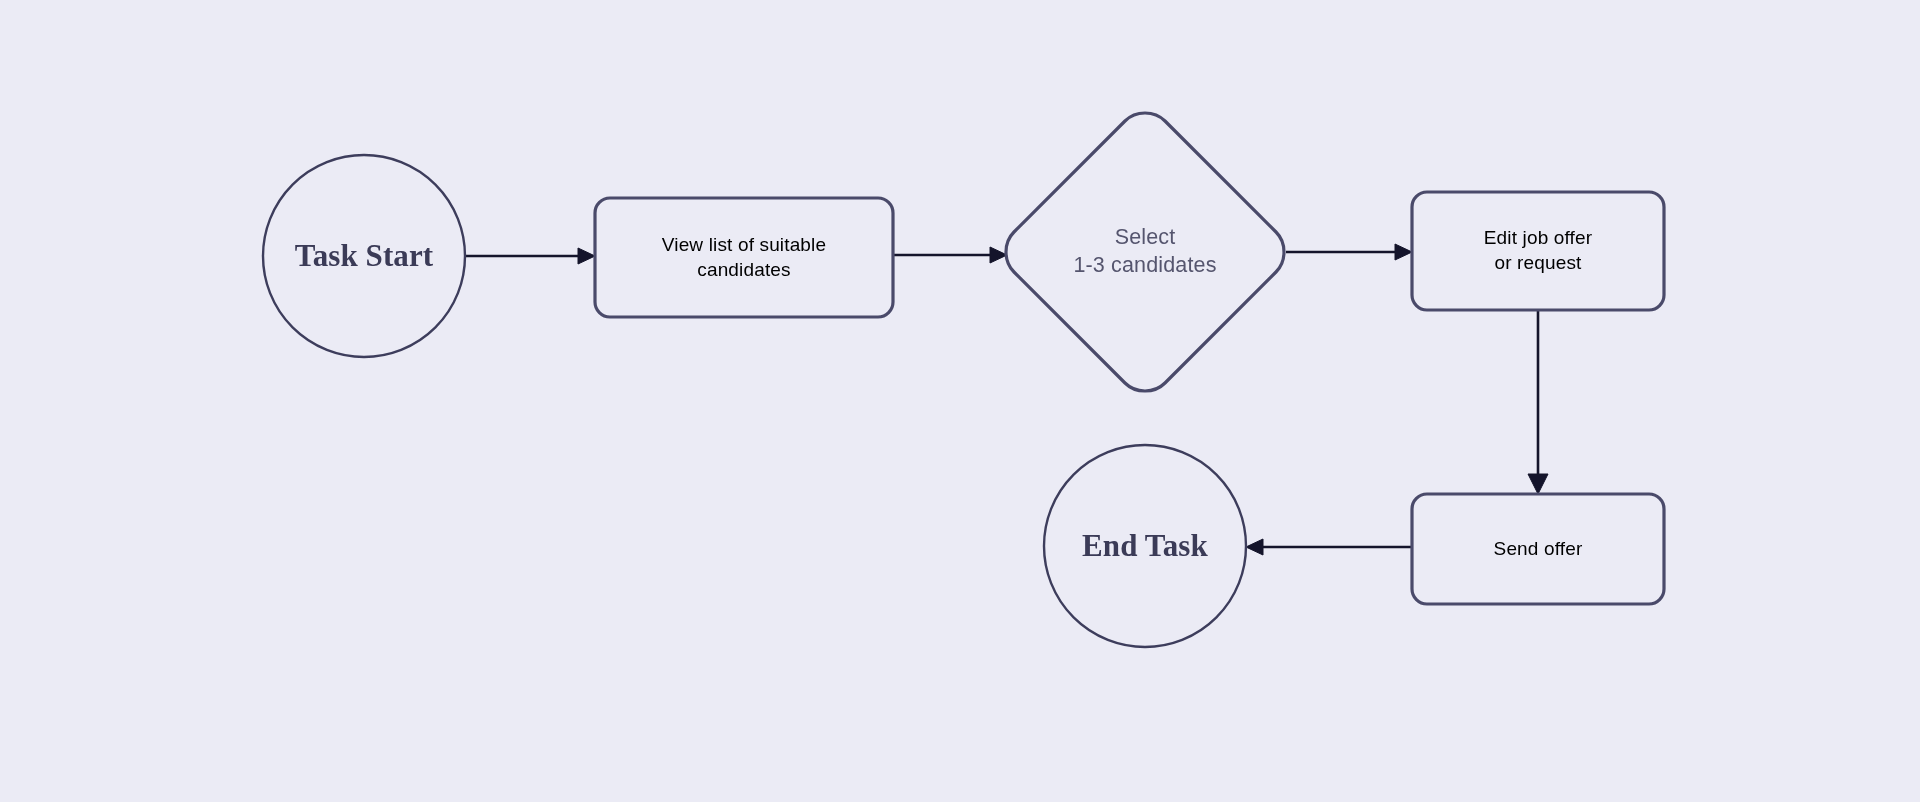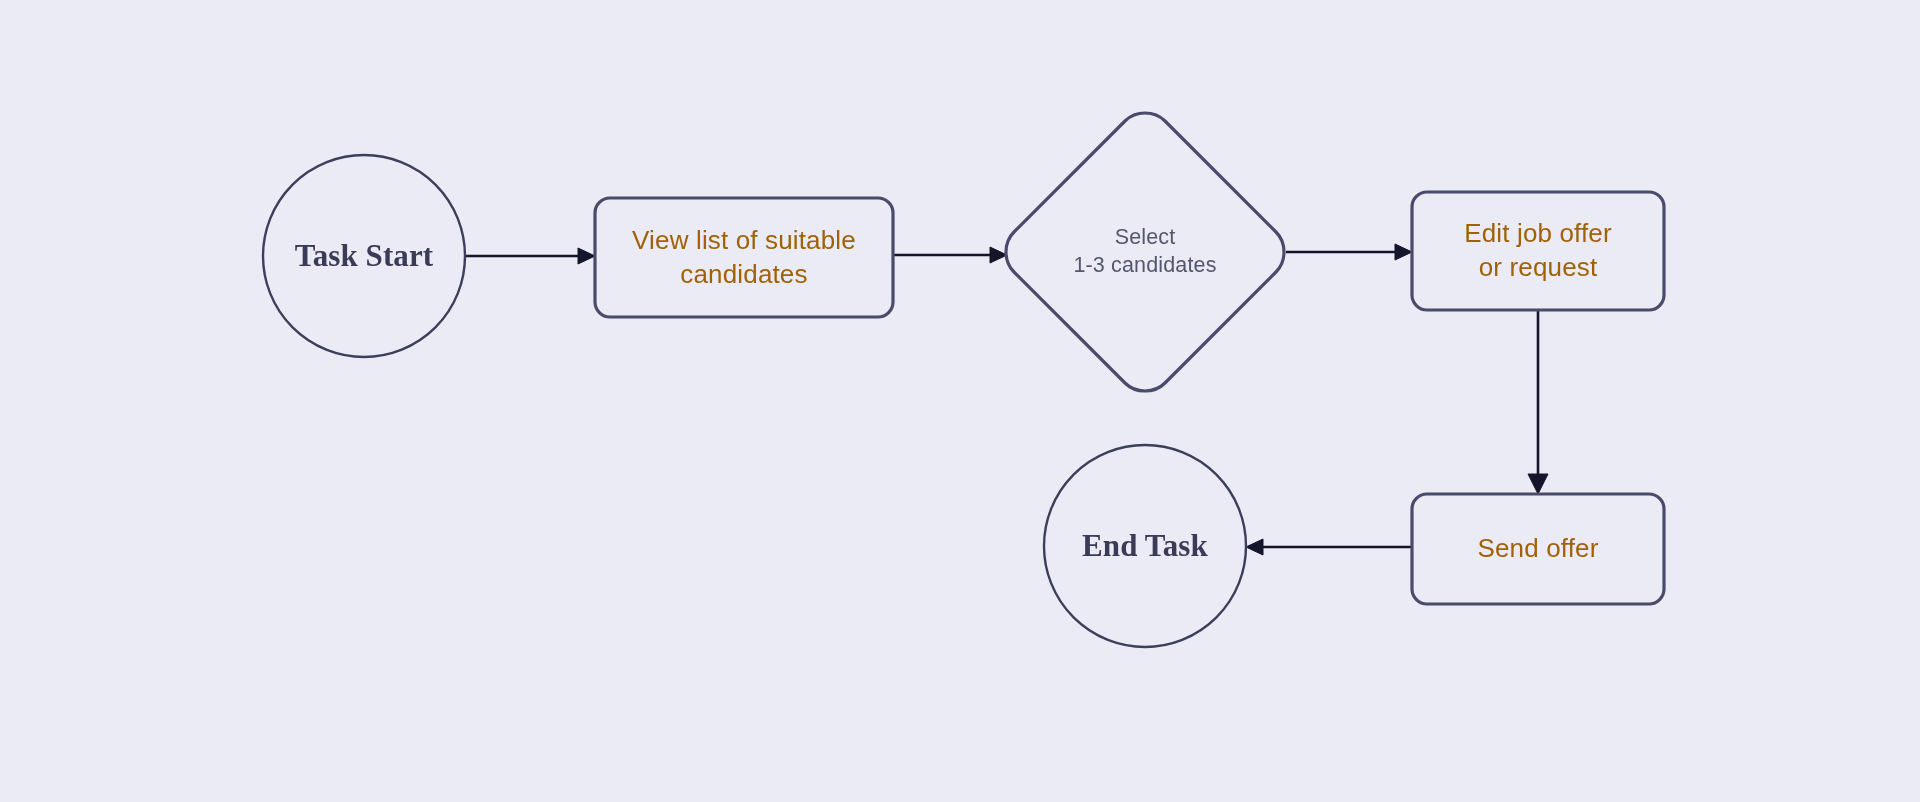--- a/index.html
+++ b/index.html
@@ -66,23 +66,23 @@
   }
   .label-terminator {
     font-family: "Liberation Serif", "DejaVu Serif", serif;
     font-size: 31px;
     font-weight: 700;
     color: #3b3b57;
     letter-spacing: 0.1px;
   }
   .label-process {
     font-family: "Liberation Sans", sans-serif;
-    font-size: 26px;
+    font-size: 19px;
     font-weight: 400;
-    color: #a16207;
+    color: #000000;
     letter-spacing: 0.15px;
   }
   .label-decision {
     font-family: "Liberation Sans", sans-serif;
     font-size: 21.5px;
     font-weight: 400;
     color: #55556e;
     letter-spacing: 0.15px;
   }
   .hit {

